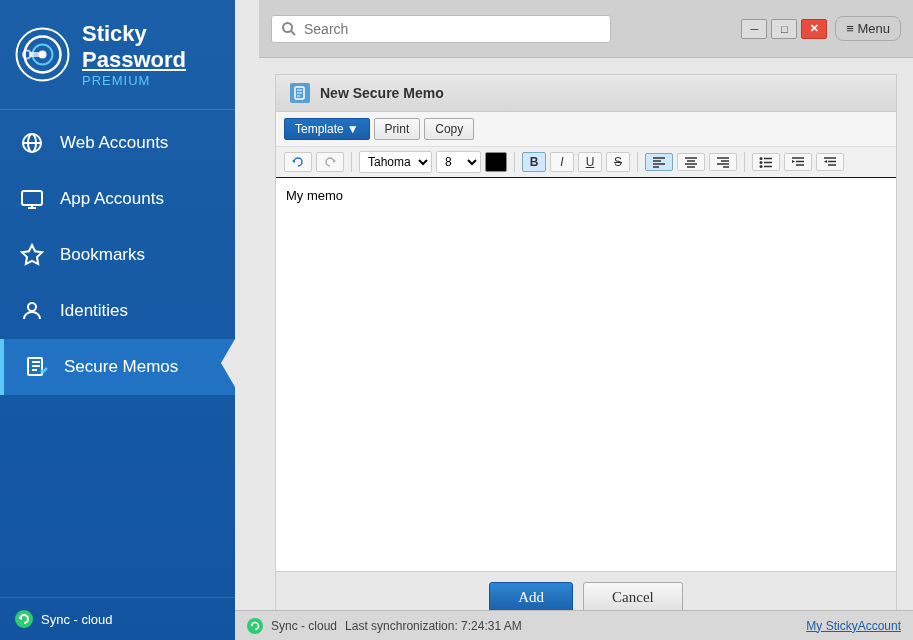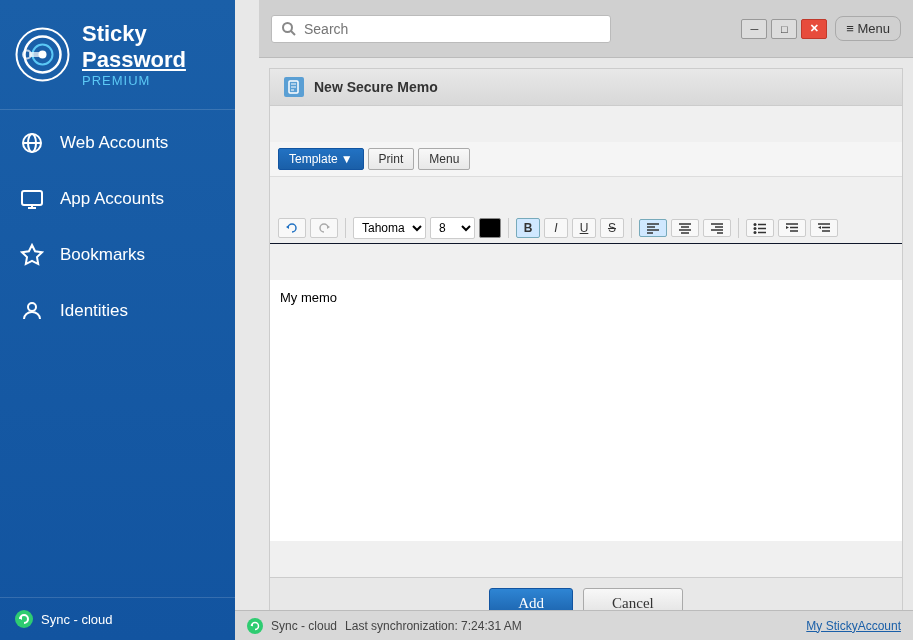--- a/index.html
+++ b/index.html
@@ -122,25 +122,25 @@
       padding: 4px 10px;
       background: #d0d0d0;
       border: 1px solid #aaa;
       cursor: pointer;
       font-size: 13px; color: #333;
       border-radius: 8px;
     }
 
     
     .memo-panel {
-      margin: 10px;
+      margin: 16px;
       background: #f0f0f0;
       border: 1px solid #ccc;
       flex: 1;
-      display: flex; flex-direction: column; gap: 36px;
+      display: flex; flex-direction: column;
     }
 
     .memo-header {
       background: linear-gradient(180deg, #e8e8e8, #d8d8d8);
       padding: 8px 14px;
       display: flex; align-items: center; gap: 10px;
       border-bottom: 1px solid #ccc;
       font-size: 14px; font-weight: bold; color: #333;
     }
 
@@ -326,20 +326,30 @@
     <div class="nav-item">
       <div class="nav-icon">
         <svg width="24" height="24" viewBox="0 0 24 24" fill="none" stroke="white" stroke-width="2">
             <circle cx="12" cy="8" r="4"></circle>
             <path d="M4 20c0-4 3.6-7 8-7s8 3 8 7"></path>
           </svg>
       </div>
       <span>Identities</span>
     </div>
 
+    <div class="nav-item active">
+      <div class="nav-icon">
+        <svg width="24" height="24" viewBox="0 0 24 24" fill="none" stroke="white" stroke-width="2">
+            <rect x="4" y="3" width="14" height="17" rx="1"></rect>
+            <path d="M8 7h8M8 11h8M8 15h5"></path>
+            <path d="M17 15l2 2 4-4" stroke="#5bc8f5" stroke-width="2.5"></path>
+          </svg>
+      </div>
+      <span>Secure Memos</span>
+    </div>
   </nav>
 
   <div class="status-bar-sidebar">
     <div class="sync-dot">
       <svg width="12" height="12" viewBox="0 0 12 12">
           <path d="M2 6 A4 4 0 1 1 6 10" stroke="white" stroke-width="2" fill="none"></path>
           <polygon points="1,5 4,3 4,7" fill="white"></polygon>
         </svg>
     </div>
     <span>Sync - cloud</span>
@@ -380,21 +390,21 @@
       </div>
       <span>New Secure Memo</span>
     </div>
 
     <div class="memo-toolbar">
       <button class="toolbar-btn template-btn">
         <span>Template</span>
         <span>▼</span>
       </button>
       <button class="toolbar-btn">Print</button>
-      <button class="toolbar-btn">Menu</button>
+      <button class="toolbar-btn">Copy</button>
     </div>
 
     <div class="format-toolbar">
       <button class="format-btn" title="Undo">
         <svg width="14" height="14" viewBox="0 0 14 14" fill="#2272c3">
             <path d="M3 7 A4 4 0 1 1 7 11" stroke="#2272c3" stroke-width="1.5" fill="none"></path>
             <polygon points="1,6 4,4 4,8" fill="#2272c3"></polygon>
           </svg>
       </button>
       <button class="format-btn" title="Redo">

